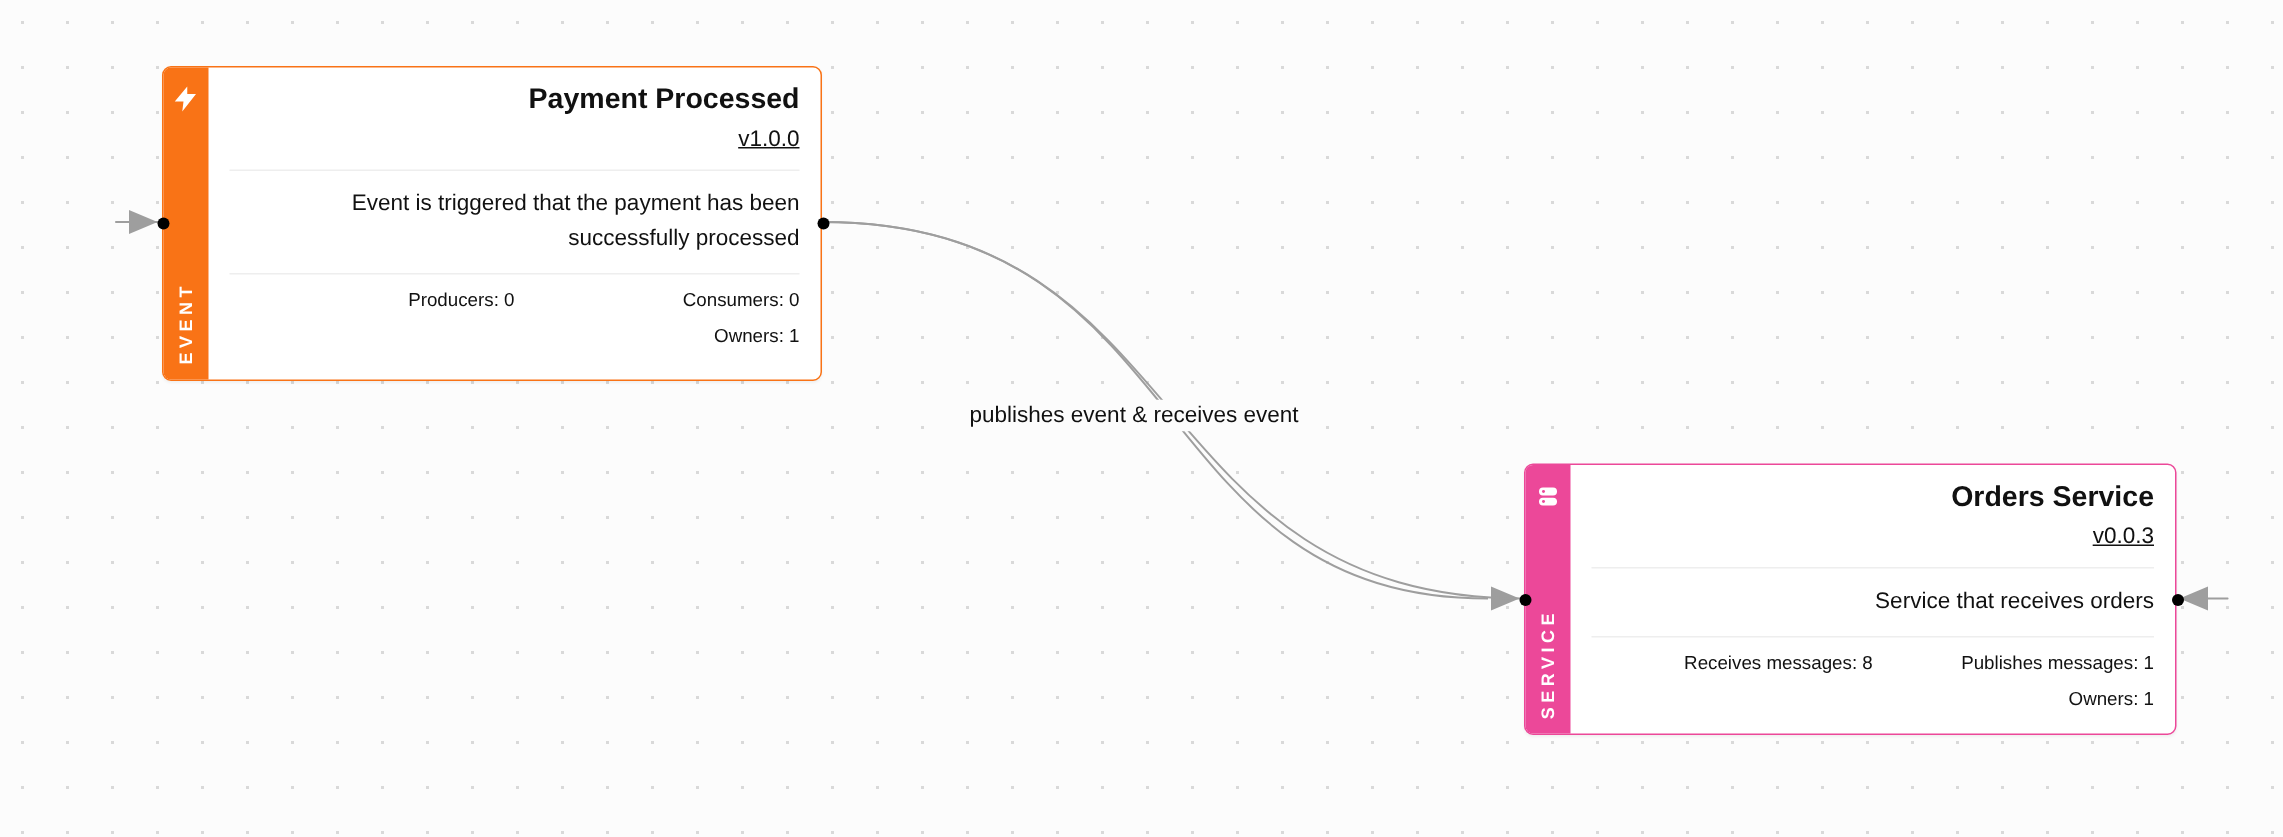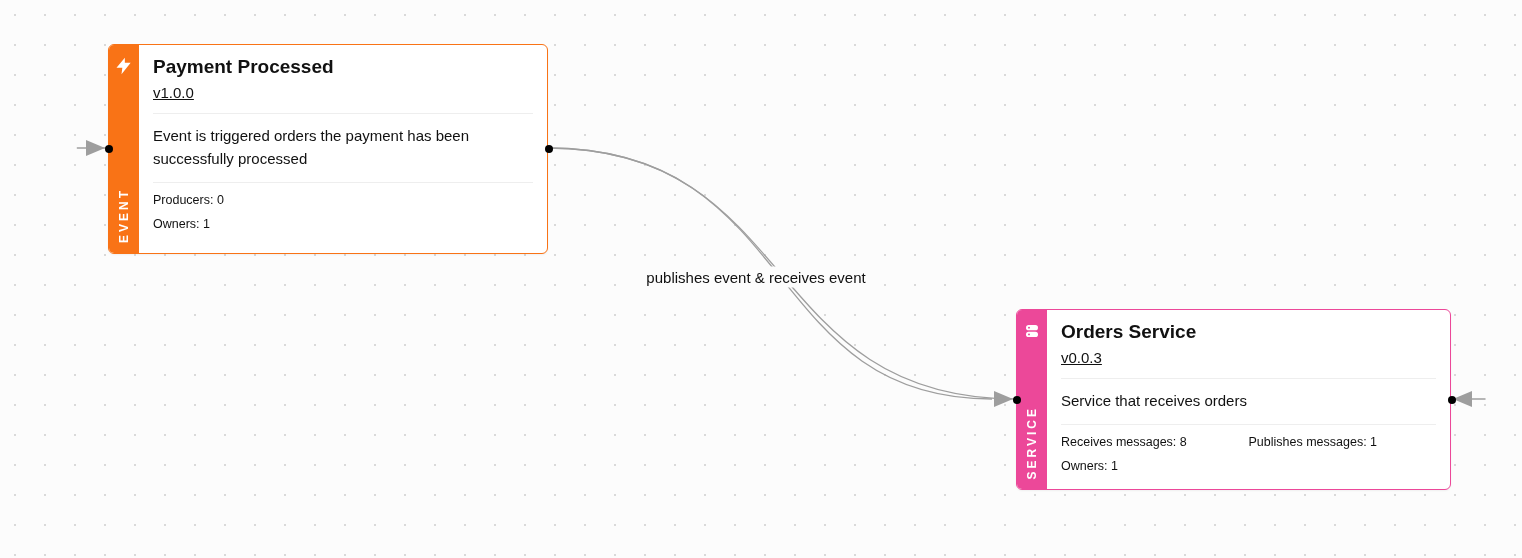--- a/index.html
+++ b/index.html
@@ -70,20 +70,21 @@
     font-weight: 700;
     margin-top: auto;
   }
 
   .content {
     flex: 1;
     padding: 10px 14px 10px 14px;
     display: flex;
     flex-direction: column;
     color: #111;
+    text-align: right;
   }
   .title { font-size: 19px; font-weight: 800; line-height: 1.3; }
   .version { font-size: 15px; margin-top: 4px; color: #111; text-decoration: underline; }
   .desc {
     font-size: 15px;
     margin-top: 12px;
     padding-top: 10px;
     border-top: 1px solid #eee;
     line-height: 1.55;
     color: #111;
@@ -142,23 +143,24 @@
       <span class="icon">
         <svg viewBox="0 0 24 24" width="20" height="20">
             <path fill="#fff" d="M13 2 3 14h7l-1 8 11-14h-7l0-6z"></path>
           </svg>
       </span>
       <span class="vlabel">EVENT</span>
     </div>
     <div class="content">
       <div class="title">Payment Processed</div>
       <div class="version">v1.0.0</div>
-      <div class="desc">Event is triggered orders the payment has been successfully processed</div>
+      <div class="desc">Event is triggered that the payment has been successfully processed</div>
       <div class="stats">
         <div class="cell">Producers: 0</div>
+        <div class="cell">Consumers: 0</div>
         <div class="cell full">Owners: 1</div>
       </div>
     </div>
     <div class="port" style="left:0; top:104px;"></div>
     <div class="port" style="left:440px; top:104px;"></div>
   </div>
 
   <div class="node service" style="left:1016px; top:309px; width:435px; height:181px;">
     <div class="sidebar">
       <span class="icon">

